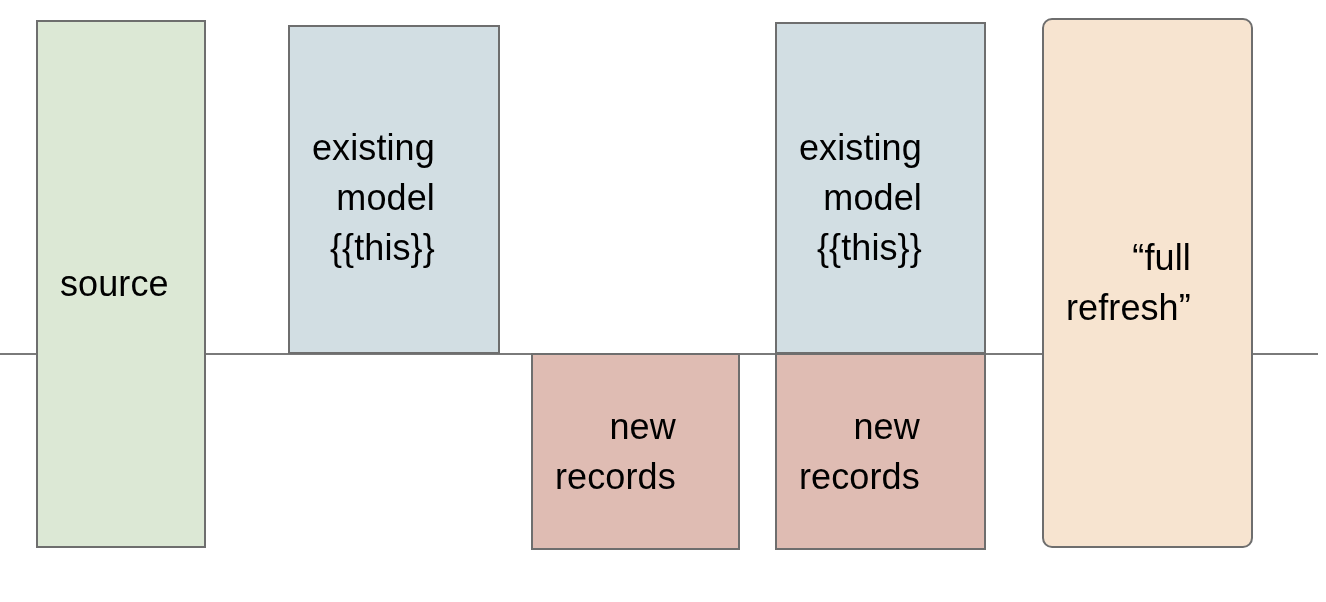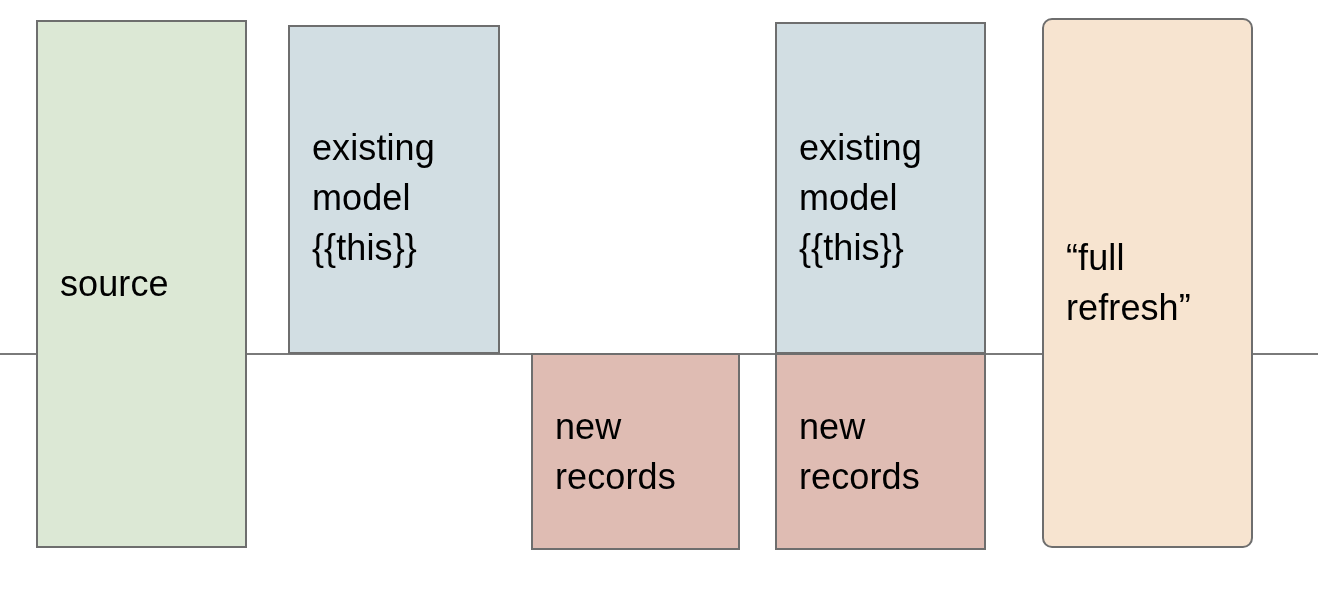--- a/index.html
+++ b/index.html
@@ -37,34 +37,34 @@
     display: flex;
     flex-direction: column;
     justify-content: center;
     align-items: flex-start;
     white-space: pre-line;
     overflow: hidden;
   }
   .block .label {
     display: block;
     white-space: pre-line;
-    text-align: left;
+    text-align: right;
   }
   
   .block.align-top  { justify-content: flex-start; }
   .block.align-mid  { justify-content: center; }
 </style>
 </head>
 <body>
 
 <div id="diagram-canvas">
 
   <div class="baseline" style="left: 0px; top: 353px; width: 1318px; border-top-color: rgb(122, 122, 122);"></div>
 
-<div class="block align-mid" style="left: 36px; top: 20px; width: 211px; height: 528px; background: rgb(220, 232, 213); border-color: rgb(110, 110, 110);"><span class="label">source</span></div>
+<div class="block align-mid" style="left: 36px; top: 20px; width: 170px; height: 528px; background: rgb(220, 232, 213); border-color: rgb(110, 110, 110);"><span class="label">source</span></div>
     <div class="block align-top" style="left: 288px; top: 25px; width: 212px; height: 329px; background: rgb(210, 222, 227); border-color: rgb(110, 110, 110); padding-top: 96px;"><span class="label">existing
 model
 {{this}}</span></div>
     <div class="block align-mid" style="left: 531px; top: 353px; width: 209px; height: 197px; background: rgb(223, 188, 179); border-color: rgb(110, 110, 110);"><span class="label">new
 records</span></div>
     <div class="block align-top" style="left: 775px; top: 22px; width: 211px; height: 332px; background: rgb(210, 222, 227); border-color: rgb(110, 110, 110); padding-top: 99px;"><span class="label">existing
 model
 {{this}}</span></div>
     <div class="block align-mid" style="left: 775px; top: 353px; width: 211px; height: 197px; background: rgb(223, 188, 179); border-color: rgb(110, 110, 110);"><span class="label">new
 records</span></div>

